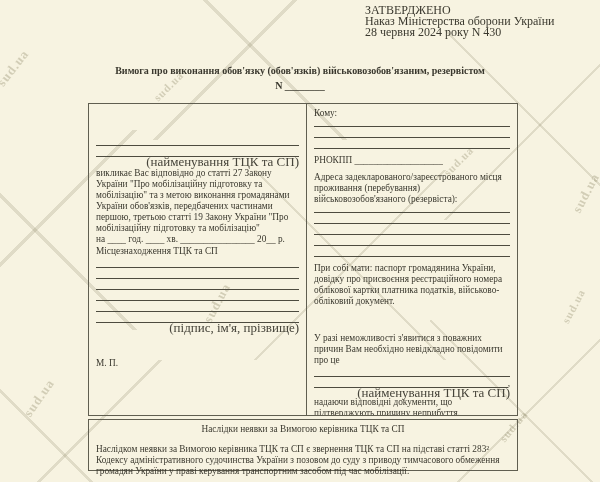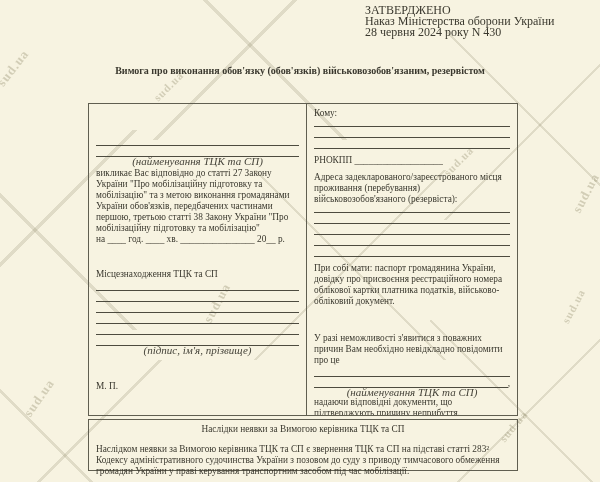--- a/index.html
+++ b/index.html
@@ -62,29 +62,29 @@
   .col {
     padding: 4px 7px 3px 7px;
     overflow: hidden;
   }
   .col.left  { width: 218px; border-right: 1px solid #605e50; }
   .col.right { flex: 1; }
 
   .rule { border-bottom: 1px solid #4d4b3f; height: 11px; }
   .rule.first { height: 8px; }
   .caption {
-    font-size: 11px; line-height: 9px;
-    text-align: center; color: #46443a; font-style: italic;
+    font-size: 13px; line-height: 9px;
+    text-align: right; color: #46443a;
   }
   .para { text-align: left; }
   .label { }
   .mt2 { margin-top: 2px; }
   .mt6 { margin-top: 6px; }
   .mt8 { margin-top: 26px; }
-  .mt10 { margin-top: 24px; }
+  .mt10 { margin-top: 1px; }
   .spacer30 { height: 30px; }
   .rule-row { display: flex; align-items: flex-end; }
   .rule-row .rule { flex: 1; }
   .rule-row .comma { flex: 0 0 auto; line-height: 9px; }
 
   .bottom-box {
     border: 1px solid #605e50;
     margin-top: 3px;
     padding: 4px 7px 5px 7px;
     height: 52px;
@@ -116,31 +116,32 @@
   </div>
 
   <div class="approved">
     <div>ЗАТВЕРДЖЕНО</div>
     <div>Наказ Міністерства оборони України</div>
     <div>28 червня 2024 року N 430</div>
   </div>
 
   <div class="doc-title">
     <div>Вимога про виконання обов'язку (обов'язків) військовозобов'язаним, резервістом</div>
+    <div class="num">N ________</div>
   </div>
 
   <div class="form-box">
     <div class="cols">
 
       <div class="col left">
         <div class="spacer30"></div>
         <div class="rule first"></div>
         <div class="rule"></div>
         <div class="caption">(найменування ТЦК та СП)</div>
-        <div class="para mt2">викликає Вас відповідно до статті 27 Закону України "Про мобілізаційну підготовку та мобілізацію" та з метою виконання громадянами України обов'язків, передбачених частинами першою, третьою статті 38 Закону України "Про мобілізаційну підготовку та мобілізацію"</div>
+        <div class="para mt2">викликає Вас відповідно до статті 27 Закону України "Про мобілізаційну підготовку та мобілізацію" та з метою виконання громадянами України обов'язків, передбачених частинами першою, третьою статті 19 Закону України "Про мобілізаційну підготовку та мобілізацію"</div>
         <div class="para">на ____ год. ____ хв. ________________ 20__ р.</div>
         <div class="label mt10">Місцезнаходження ТЦК та СП</div>
         <div class="rule"></div>
         <div class="rule"></div>
         <div class="rule"></div>
         <div class="rule"></div>
         <div class="rule"></div>
         <div class="rule"></div>
         <div class="caption">(підпис, ім'я, прізвище)</div>
         <div class="label mt8">М. П.</div>

